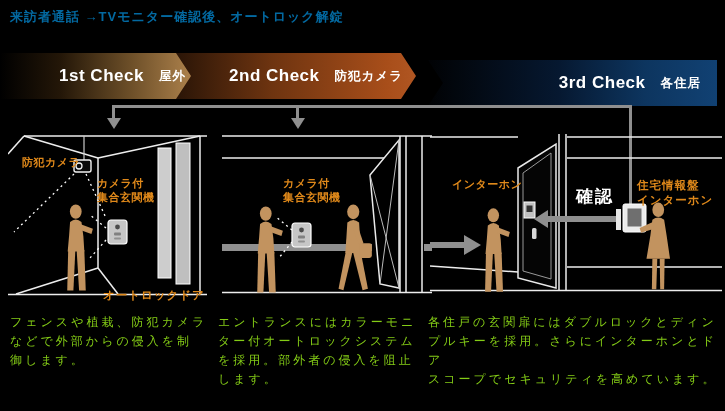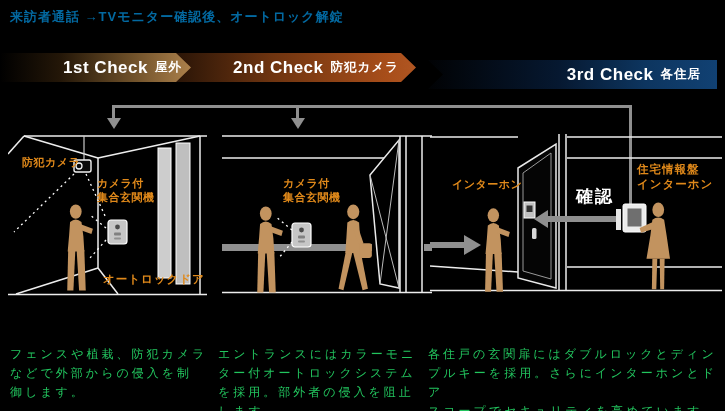--- a/index.html
+++ b/index.html
@@ -1,47 +1,47 @@
 <!DOCTYPE html>
 <html><head>
 <meta charset="utf-8">
 <style>
   html,body{margin:0;padding:0;background:#000;}
   #stage{position:relative;width:725px;height:411px;background:#000;overflow:hidden;
          font-family:"Liberation Sans","DejaVu Sans",sans-serif;}
   .title{position:absolute;left:10px;top:8px;color:#0369a1;font-size:13px;font-weight:bold;
          letter-spacing:1px;white-space:nowrap;}
   
-  .seg{position:absolute;top:53px;height:29px;display:flex;align-items:center;
-       justify-content:center;gap:7px;color:#fff;font-weight:bold;box-sizing:border-box;}
+  .seg{position:absolute;top:53px;height:46px;display:flex;align-items:center;
+       justify-content:center;gap:15px;color:#fff;font-weight:bold;box-sizing:border-box;}
   .seg .en{font-size:17px;letter-spacing:0.5px;}
   .seg .ja{font-size:12.5px;letter-spacing:1px;}
   .seg1{left:0;width:203px;padding-left:42px;
         clip-path:polygon(0 0,188px 0,100% 50%,188px 100%,0 100%);
         background:linear-gradient(90deg,#000 0%,#241708 30%,#6e5029 65%,#b88a52 100%);}
   .seg2{left:176px;width:240px;padding-left:40px;
         clip-path:polygon(0 0,225px 0,100% 50%,225px 100%,0 100%,15px 50%);
         background:linear-gradient(90deg,#2a1507 0%,#6e3410 40%,#a84e1a 88%,#b05622 100%);}
   .seg3{left:428px;width:289px;justify-content:flex-end;padding-right:16px;
         clip-path:polygon(0 0,100% 0,100% 100%,0 100%,15px 50%);
         background:linear-gradient(90deg,#010204 0%,#061830 45%,#0d355f 75%,#114173 100%);margin-top:7px;}
   
   .gline{position:absolute;background:#8f8f8f;}
   .ah{position:absolute;width:0;height:0;border-left:7px solid transparent;
       border-right:7px solid transparent;border-top:11px solid #8f8f8f;}
   
   .panel{position:absolute;}
   
   .olabel{position:absolute;color:#e0891a;font-weight:bold;font-size:11px;line-height:14px;
           letter-spacing:0.5px;white-space:pre-line;}
-  .olabel.big{font-size:11.5px;line-height:15px;letter-spacing:1px;}
+  .olabel.big{font-size:11.5px;line-height:15px;letter-spacing:1px;margin-top:16px;}
   .confirm{position:absolute;color:#fff;font-weight:bold;font-size:17px;letter-spacing:2px;}
   
-  .desc{position:absolute;top:313px;color:#22c55e;font-size:12px;line-height:19px;
-        letter-spacing:3px;white-space:pre-line;margin-top:32px;}
+  .desc{position:absolute;top:313px;color:#84cc16;font-size:12px;line-height:19px;
+        letter-spacing:3px;white-space:pre-line;}
 </style>
 </head>
 <body>
 
 <div id="stage">
 
   <svg width="0" height="0" style="position:absolute">
     <defs>
       <g id="p-reach" fill="#c2935f">
         <ellipse cx="14.5" cy="8" rx="6.2" ry="7.6"></ellipse>

